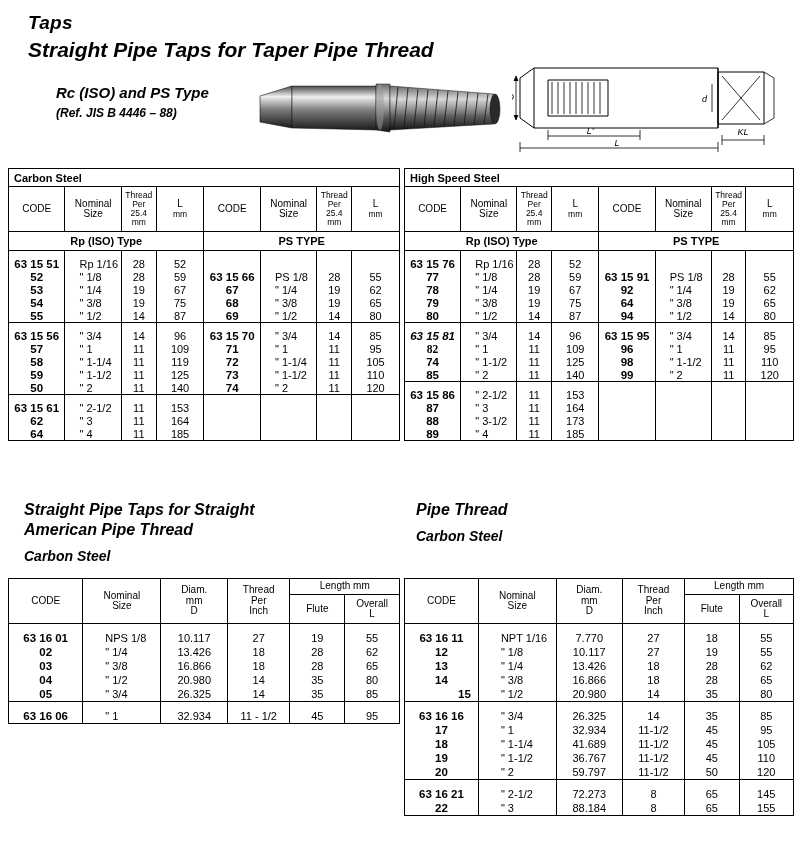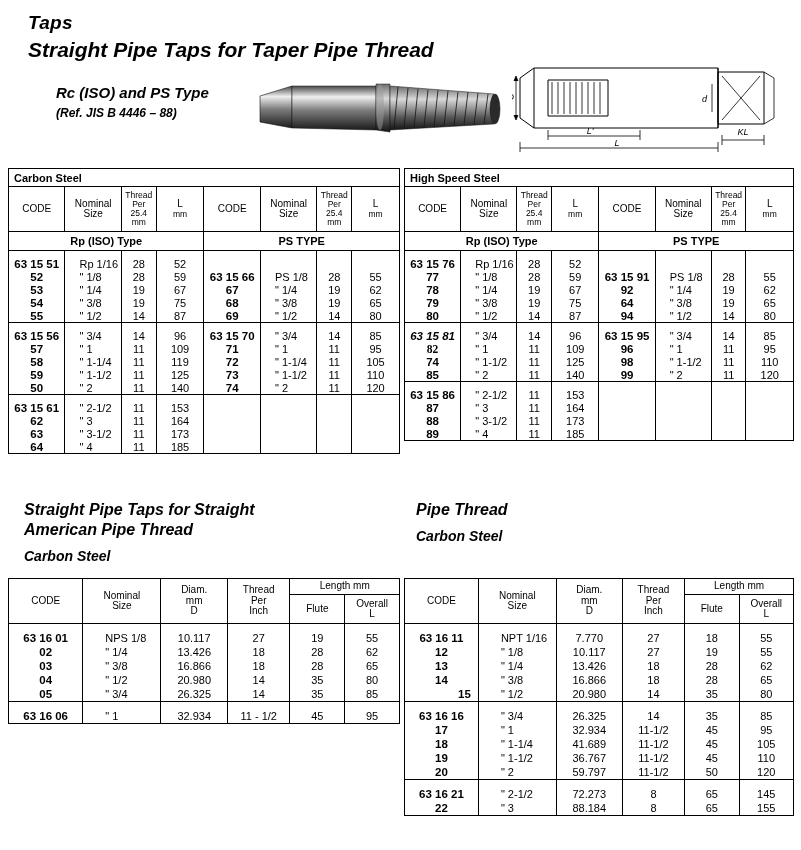--- a/index.html
+++ b/index.html
@@ -336,30 +336,20 @@
             <td class="code" style="height:13px;border-top:0;border-bottom:0;">62</td>
             <td style="text-align:left;padding-left:14px;border-top:0;border-bottom:0;">"      3</td>
             <td style="border-top:0;border-bottom:0;">11</td>
             <td style="border-top:0;border-bottom:0;">164</td>
             <td class="code" style="border-top:0;border-bottom:0;"></td>
             <td style="text-align:left;padding-left:14px;border-top:0;border-bottom:0;"></td>
             <td style="border-top:0;border-bottom:0;"></td>
             <td style="border-top:0;border-bottom:0;"></td>
           </tr>
           <tr>
-            <td class="code" style="height:13px;border-top:0;border-bottom:0;">63</td>
-            <td style="text-align:left;padding-left:14px;border-top:0;border-bottom:0;">"  3-1/2</td>
-            <td style="border-top:0;border-bottom:0;">11</td>
-            <td style="border-top:0;border-bottom:0;">173</td>
-            <td class="code" style="border-top:0;border-bottom:0;"></td>
-            <td style="text-align:left;padding-left:14px;border-top:0;border-bottom:0;"></td>
-            <td style="border-top:0;border-bottom:0;"></td>
-            <td style="border-top:0;border-bottom:0;"></td>
-          </tr>
-          <tr>
             <td class="code" style="height:13px;border-top:0;">64</td>
             <td style="text-align:left;padding-left:14px;border-top:0;">"      4</td>
             <td style="border-top:0;">11</td>
             <td style="border-top:0;">185</td>
             <td class="code" style="border-top:0;"></td>
             <td style="text-align:left;padding-left:14px;border-top:0;"></td>
             <td style="border-top:0;"></td>
             <td style="border-top:0;"></td>
           </tr>
         </tbody>

